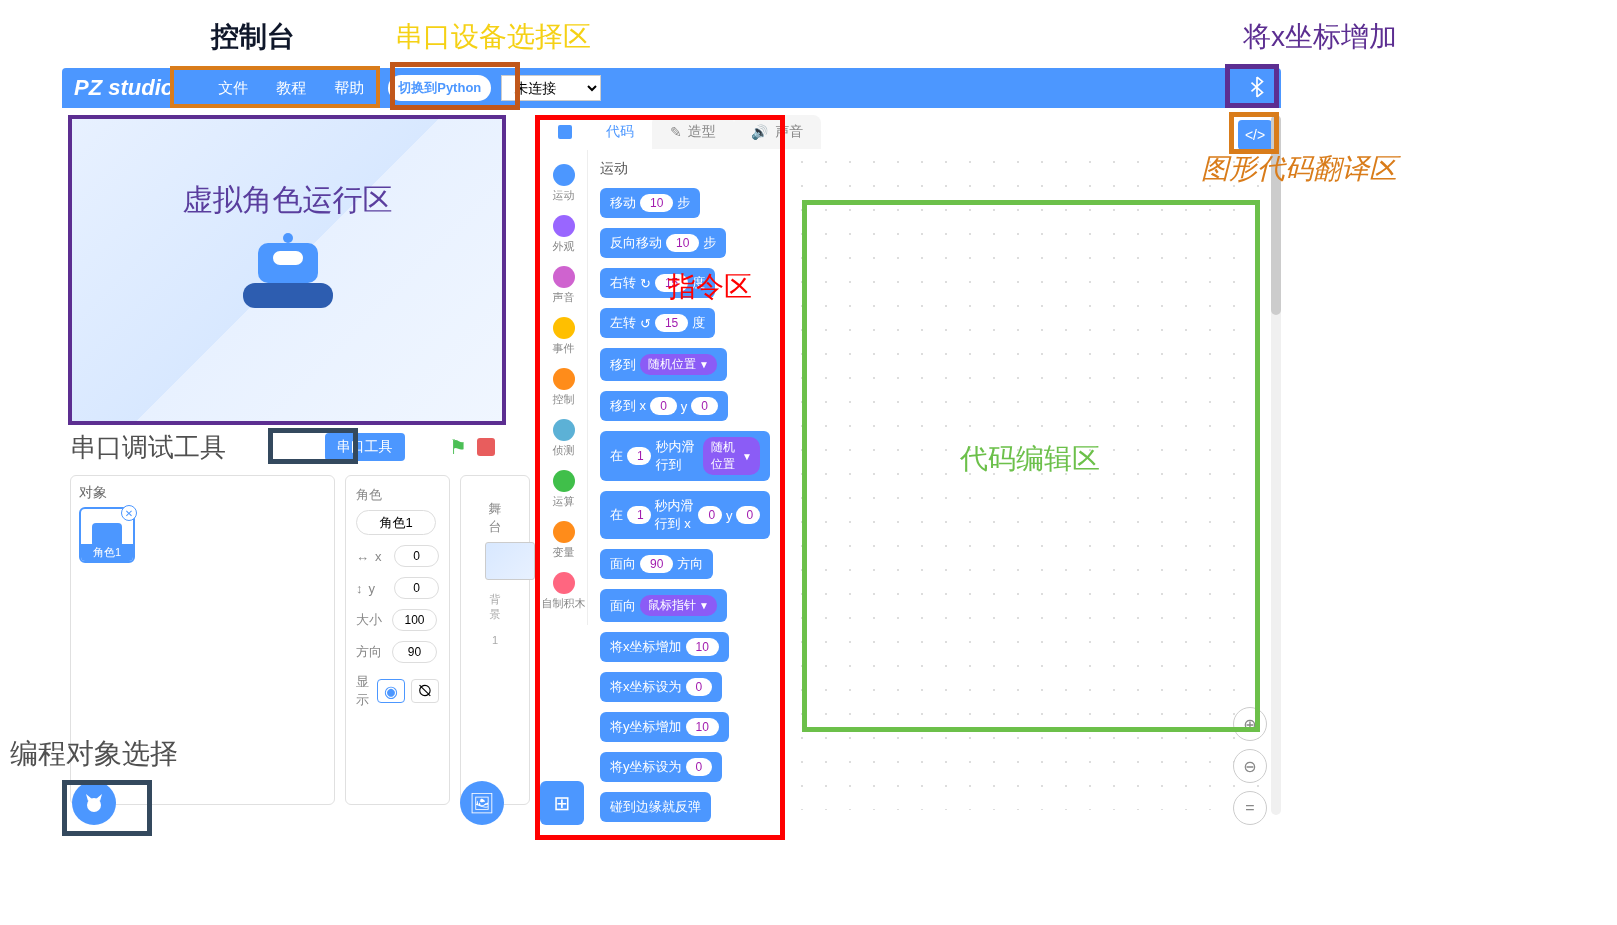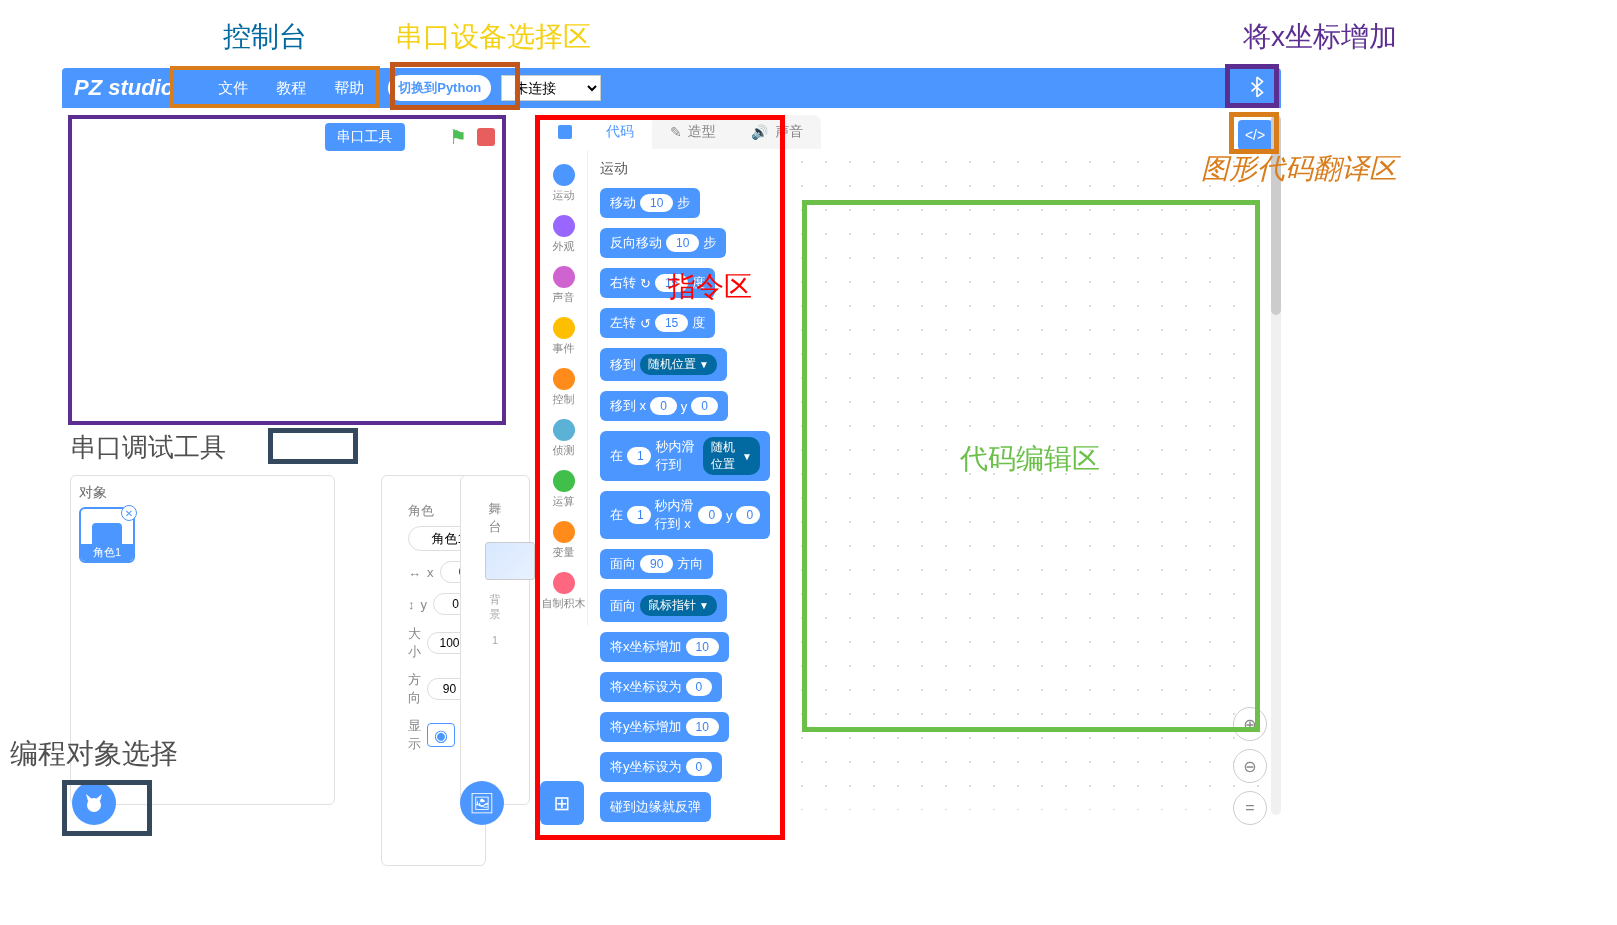--- a/index.html
+++ b/index.html
@@ -40,21 +40,21 @@
 
 
 .sprite-panel { position: absolute; left: 70px; top: 475px; width: 265px; height: 330px; background: #fff; border: 1px solid #e0e0e0; border-radius: 6px; padding: 8px; }
 .sprite-panel-label { font-size: 14px; color: #666; margin-bottom: 5px; }
 .sprite-thumb { width: 56px; height: 56px; border: 2px solid #4c97ff; border-radius: 6px; background: #fff; display: flex; flex-direction: column; align-items: center; justify-content: center; position: relative; }
 .sprite-thumb-img { width: 30px; height: 24px; background: #4c97ff; border-radius: 4px; }
 .sprite-thumb-label { background: #4c97ff; color: #fff; font-size: 11px; padding: 1px 4px; border-radius: 0 0 4px 4px; position: absolute; bottom: 0; width: 100%; text-align: center; }
 .sprite-x-btn { position: absolute; top: -4px; right: -4px; width: 16px; height: 16px; background: #fff; border: 1px solid #4c97ff; border-radius: 50%; color: #4c97ff; font-size: 10px; display: flex; align-items: center; justify-content: center; cursor: pointer; }
 
 
-.sprite-props { position: absolute; left: 345px; top: 475px; width: 105px; height: 391px; background: #fff; border: 1px solid #e0e0e0; border-radius: 6px; padding: 26px; margin-left: 36px; }
+.sprite-props { position: absolute; left: 345px; top: 475px; width: 105px; height: 330px; background: #fff; border: 1px solid #e0e0e0; border-radius: 6px; padding: 10px; }
 .prop-label { font-size: 13px; color: #888; margin-bottom: 6px; }
 .prop-input { width: 80px; padding: 4px 8px; border: 1px solid #ddd; border-radius: 14px; font-size: 13px; text-align: center; margin-bottom: 10px; }
 .prop-row { display: flex; align-items: center; gap: 6px; margin-bottom: 10px; }
 .prop-row-label { font-size: 13px; color: #888; width: 30px; }
 .prop-sm-input { width: 45px; padding: 3px 6px; border: 1px solid #ddd; border-radius: 12px; font-size: 12px; text-align: center; }
 .vis-btns { display: flex; gap: 6px; }
 .vis-btn { width: 28px; height: 24px; border: 1px solid #ddd; border-radius: 4px; display: flex; align-items: center; justify-content: center; cursor: pointer; }
 .vis-btn.active { color: #4c97ff; border-color: #4c97ff; }
 
 
@@ -76,43 +76,43 @@
 .categories { position: absolute; left: 540px; top: 150px; width: 48px; background: #fff; border-right: 1px solid #eee; padding: 8px 0; }
 .cat-item { display: flex; flex-direction: column; align-items: center; padding: 6px 0; cursor: pointer; }
 .cat-dot { width: 22px; height: 22px; border-radius: 50%; margin-bottom: 2px; }
 .cat-label { font-size: 11px; color: #888; }
 
 
 .blocks-area { position: absolute; left: 590px; top: 150px; width: 190px; height: 680px; background: #fff; padding: 10px; overflow: hidden; }
 .blocks-header { font-size: 14px; color: #555; margin-bottom: 10px; font-weight: 500; }
 .block { background: #4c97ff; color: #fff; padding: 6px 10px; border-radius: 6px; margin-bottom: 10px; font-size: 13px; display: inline-flex; align-items: center; gap: 4px; position: relative; }
 .block::before { content: ''; position: absolute; top: -4px; left: 14px; width: 20px; height: 4px; background: #fff; border-radius: 0 0 4px 4px; }
-.block-pill { background: #fff; color: #3b82f6; padding: 2px 10px; border-radius: 10px; font-size: 12px; min-width: 20px; text-align: center; display: inline-block; }
-.block-dd { background: #0369a1; color: #fff; padding: 2px 8px; border-radius: 10px; font-size: 12px; display: inline-flex; align-items: center; gap: 3px; }
+.block-pill { background: #fff; color: #a21caf; padding: 2px 10px; border-radius: 10px; font-size: 12px; min-width: 20px; text-align: center; display: inline-block; }
+.block-dd { background: #8b5cf6; color: #fff; padding: 2px 8px; border-radius: 10px; font-size: 12px; display: inline-flex; align-items: center; gap: 3px; }
 .block-arrow { font-size: 10px; }
 
 
 .ext-btn { position: absolute; left: 540px; bottom: 100px; width: 44px; height: 44px; background: #4c97ff; border-radius: 6px; display: flex; align-items: center; justify-content: center; color: #fff; font-size: 20px; cursor: pointer; }
 
 
 .code-area { position: absolute; left: 790px; top: 150px; width: 475px; height: 660px; background: #fff; }
 .code-dots-bg { width: 100%; height: 100%; background-image: radial-gradient(circle, #ddd 1px, transparent 1px); background-size: 24px 24px; }
 
 
 .zoom-controls { position: absolute; right: 350px; bottom: 100px; display: flex; flex-direction: column; gap: 8px; }
 .zoom-btn { width: 34px; height: 34px; border: 1px solid #ccc; border-radius: 50%; background: #fff; display: flex; align-items: center; justify-content: center; cursor: pointer; color: #888; font-size: 16px; }
 
 
 .vscroll { position: absolute; right: 336px; top: 115px; width: 10px; height: 700px; background: #f0f0f0; border-radius: 5px; }
 .vscroll-thumb { width: 10px; height: 200px; background: #ccc; border-radius: 5px; }
 </style>
 </head>
 <body>
 
-<div class="annotation" style="left:223px; top:18px; color:#0369a1;">控制台</div>
+<div class="annotation" style="left:211px; top:18px; color:#0f172a;font-weight:bold;">控制台</div>
 <div class="ann-box" style="left:170px; top:66px; width:210px; height:42px; border:4px solid #d97c1a;"></div>
 
 <div class="annotation" style="left:395px; top:18px; color:#f5d115;">串口设备选择区</div>
 <div class="ann-box" style="left:390px; top:62px; width:130px; height:48px; border:5px solid #c1571a;"></div>
 
 <div class="annotation" style="right:220px; top:18px; color:#5c2e91;">将x坐标增加</div>
 <div class="ann-box" style="right:338px; top:64px; width:54px; height:44px; border:5px solid #5c2e91;"></div>
 
 <div class="ann-box" style="left:68px; top:115px; width:438px; height:310px; border:4px solid #5c2e91;"></div>
 
@@ -146,20 +146,29 @@
   <svg width="18" height="22" viewBox="0 0 12 20" fill="none" stroke="white" stroke-width="1.5">
       <path d="M6 1 L6 19 M6 1 L11 5 L1 14 M6 19 L11 15 L1 6"></path>
     </svg>
 </div>
 
 <div class="code-toggle">
   <span>&lt;/&gt;</span>
 </div>
 
 <div class="stage-wrap">
+  <div class="stage">
+    <div class="stage-annotation">虚拟角色运行区</div>
+    <div class="sprite">
+      <div class="sprite-antenna"></div>
+      <div class="sprite-body"></div>
+      <div class="sprite-eyes"></div>
+      <div class="sprite-tracks"></div>
+    </div>
+  </div>
   <div class="stage-controls">
     <div style="width:200px"></div>
     <div class="serial-tool-btn">串口工具</div>
     <div class="flag-stop">
       <span class="flag-icon">⚑</span>
       <span class="stop-icon"></span>
     </div>
   </div>
 </div>
 

